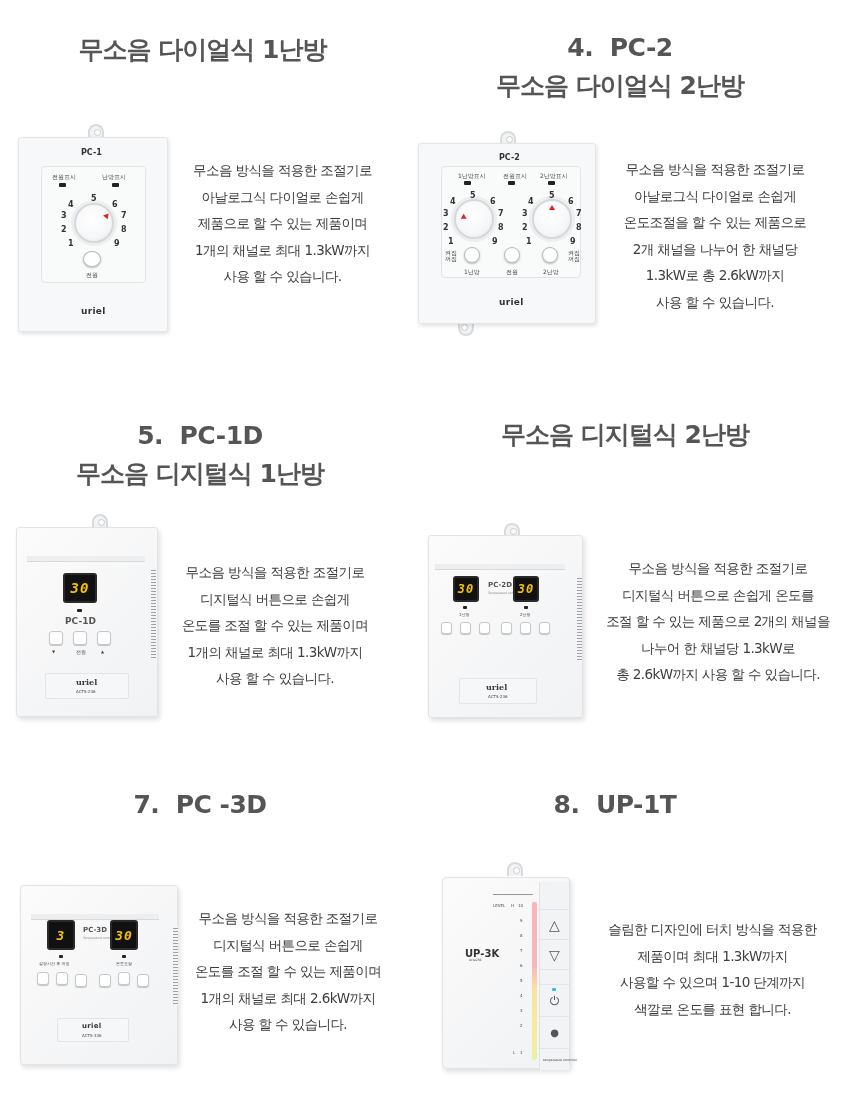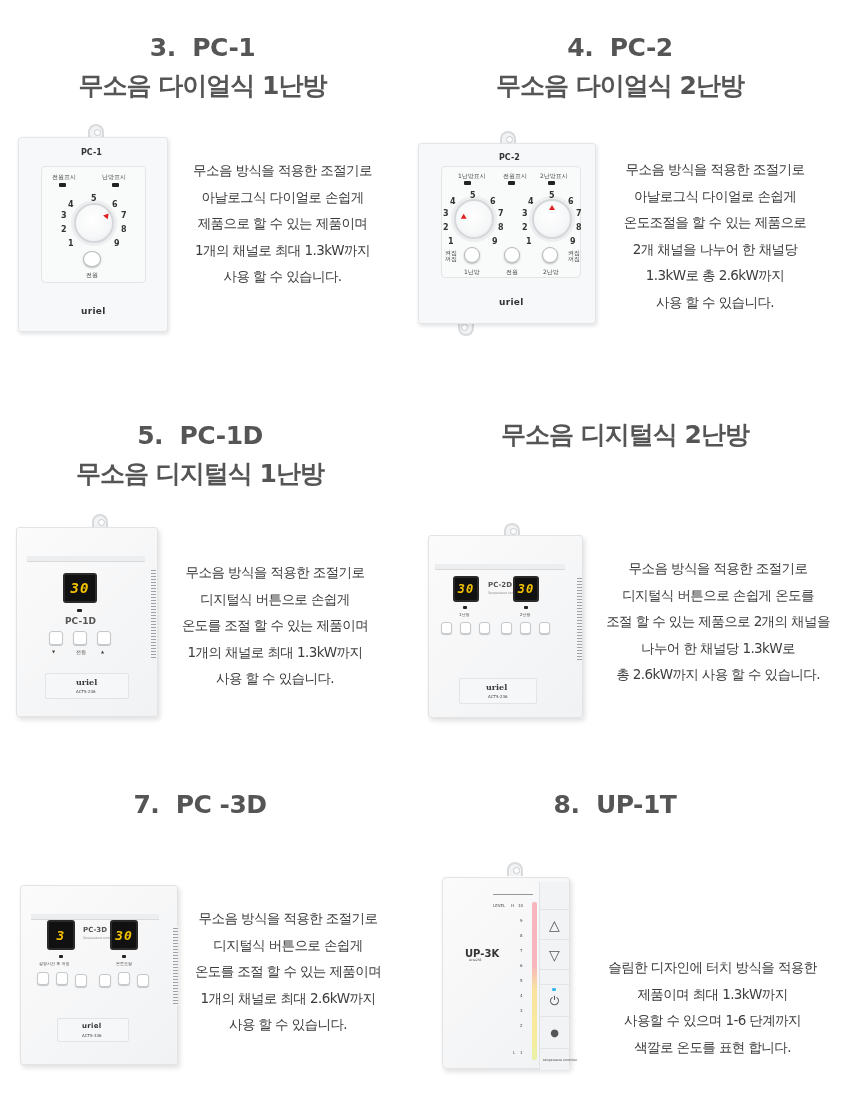--- a/index.html
+++ b/index.html
@@ -76,21 +76,20 @@
   
   .level-bar { position: absolute; width: 5px; border-radius: 2px;
     background: linear-gradient(#f7b6bd 0%, #f7b6bd 40%, #f9e2a0 55%, #f8ec9c 85%, #e8f2a8 100%); }
   .touch-col { position: absolute; background: #f2f3f4; border-left: 1px solid #e0e2e4; }
   .touch-cell { position: absolute; left: 0; width: 100%; border-bottom: 1px solid #e2e4e6; display:flex; align-items:center; justify-content:center; color:#555; font-size: 14px; }
 </style>
 </head>
 <body>
 
 <div class="section-title" style="left:40px; top:30px; width:325px;">
-  <span class="num"><span>3.</span>&nbsp;&nbsp;<span>PC-1</span></span>
   <span class="name">무소음 다이얼식  1난방</span>
 </div>
 
 <div>
   <div class="hook" style="left:88px; top:124px;"></div>
   <div class="plate" style="left:18px; top:137px; width:150px; height:195px;">
     <div class="model-label" style="left:62px; top:10px;">PC-1</div>
     <div class="inner-panel" style="left:22px; top:28px; width:105px; height:117px;">
       <div class="tiny" style="left:10px; top:6px;">전원표시</div>
       <div class="tiny" style="left:60px; top:6px;">난방표시</div>
@@ -331,18 +330,18 @@
       <div class="touch-cell" style="top:88px; height:15px;"></div>
       <div class="touch-cell" style="top:103px; height:32px; font-size:12px;">
         <span style="position:absolute; top:3px; left:12px; width:4px; height:3px; background:#3ab8f0; border-radius:1px;"></span>⏻
       </div>
       <div class="touch-cell" style="top:135px; height:32px; font-size:10px;">●</div>
       <div class="tiny" style="left:3px; top:176px; font-size:3px;">temperature controller</div>
     </div>
   </div>
 </div>
 
-<div class="desc" style="left:590px; top:916px; width:245px;margin-top:38px;">
+<div class="desc" style="left:590px; top:916px; width:245px;">
   <div>슬림한 디자인에 터치 방식을 적용한</div>
   <div>제품이며 최대 1.3kW까지</div>
-  <div>사용할 수 있으며  1-6 단계까지</div>
+  <div>사용할 수 있으며  1-10 단계까지</div>
   <div>색깔로 온도를 표현 합니다.</div>
 </div>
 
 </body></html>

